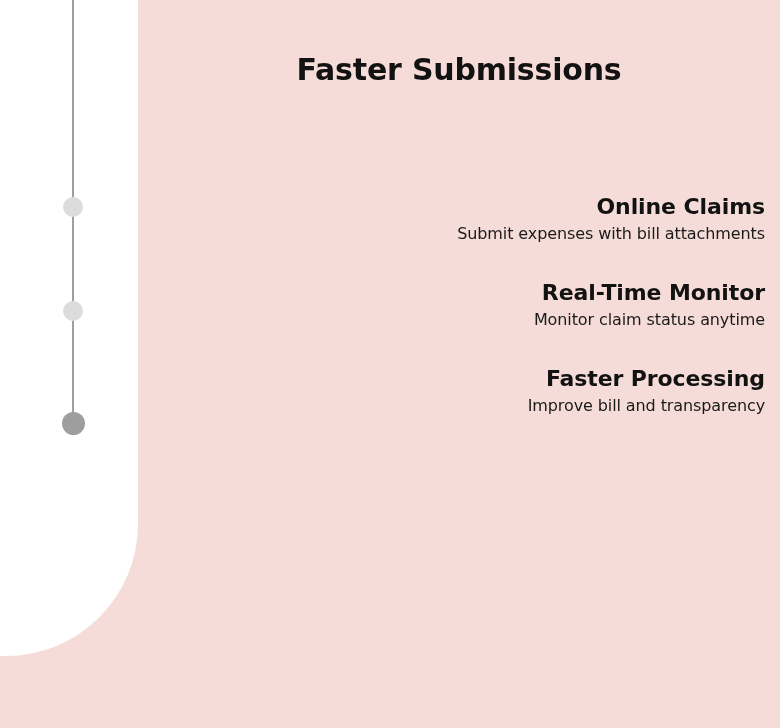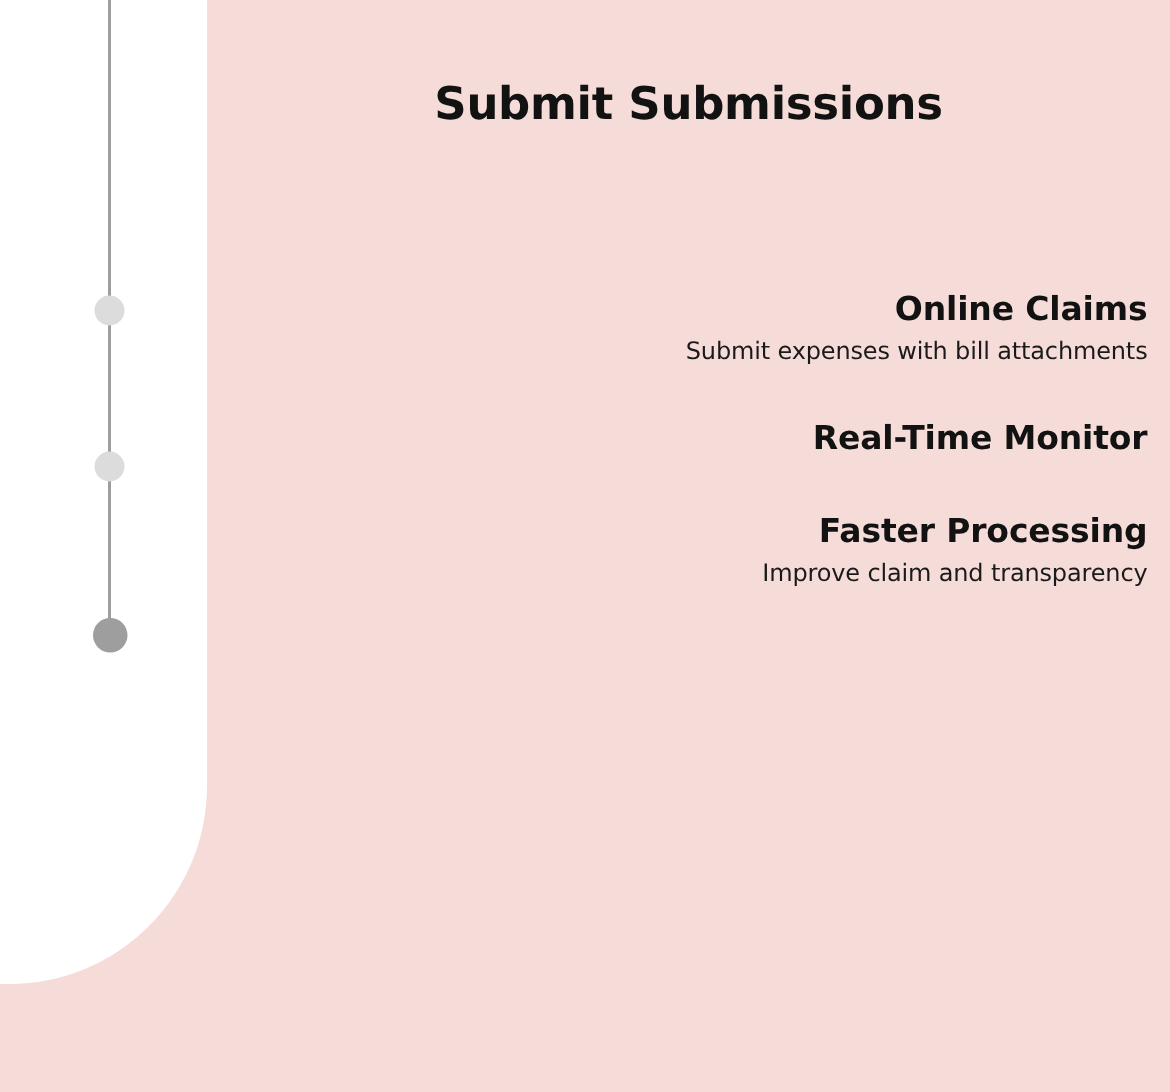--- a/index.html
+++ b/index.html
@@ -145,33 +145,34 @@
 
   <div id="timeline">
     <div id="timeline-line"></div>
     <div id="dot-1" class="timeline-dot"></div>
     <div id="dot-2" class="timeline-dot"></div>
     <div id="dot-3" class="timeline-dot"></div>
   </div>
 
   <div id="content">
 
-    <h1 id="slide-title">Submit Submissions</h1>
+    <h1 id="slide-title">Faster Submissions</h1>
 
     <ul id="feature-list">
 
       <li class="feature-item">
         <div class="feature-heading">Online Claims</div>
         <div class="feature-desc">Submit expenses with bill attachments</div>
       </li>
 
       <li class="feature-item">
         <div class="feature-heading">Real-Time Monitor</div>
+        <div class="feature-desc">Monitor claim status anytime</div>
       </li>
 
       <li class="feature-item">
         <div class="feature-heading">Faster Processing</div>
-        <div class="feature-desc">Improve claim and transparency</div>
+        <div class="feature-desc">Improve bill and transparency</div>
       </li>
 
     </ul>
   </div>
 </div>
 
 </body></html>

